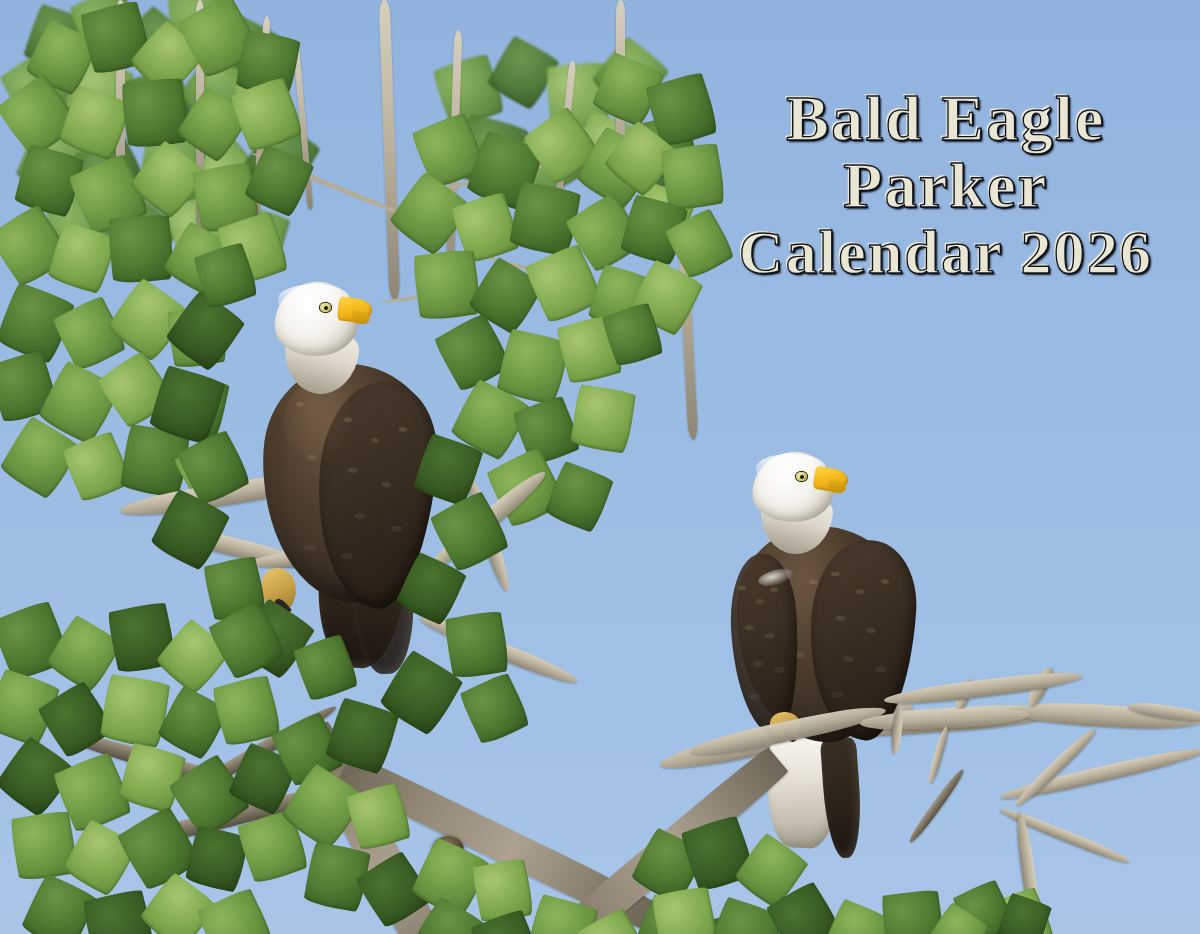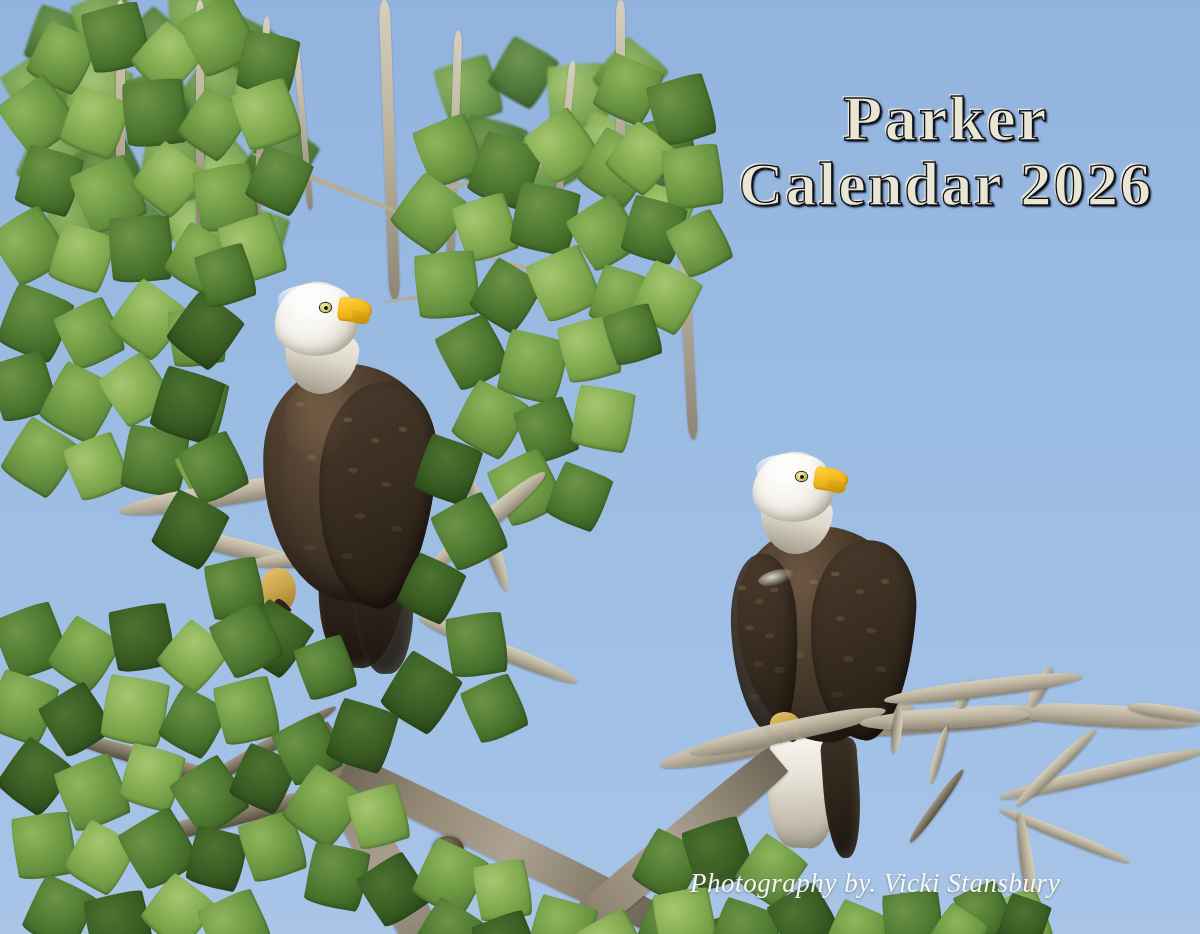--- a/index.html
+++ b/index.html
@@ -513,19 +513,19 @@
     </div>
 
     <div class="cluster" style="left:960px;top:880px;">
       <div class="leaf d" style="left:0px;top:6px;width:48px;height:52px;transform:rotate(-26deg);"></div>
       <div class="leaf vd" style="left:42px;top:18px;width:44px;height:48px;transform:rotate(18deg);"></div>
       <div class="leaf" style="left:-26px;top:30px;width:46px;height:50px;transform:rotate(32deg);"></div>
     </div>
   </div>
 
   <div id="title-block">
+    <span class="title-line t2">Bald Eagle</span>
     <span class="title-line t3">Parker</span>
     <span class="title-line t4">Calendar 2026</span>
   </div>
 
-  <div id="credit">Photography by. Vicki Stansbury</div>
 
 </div>
 
 </body></html>

